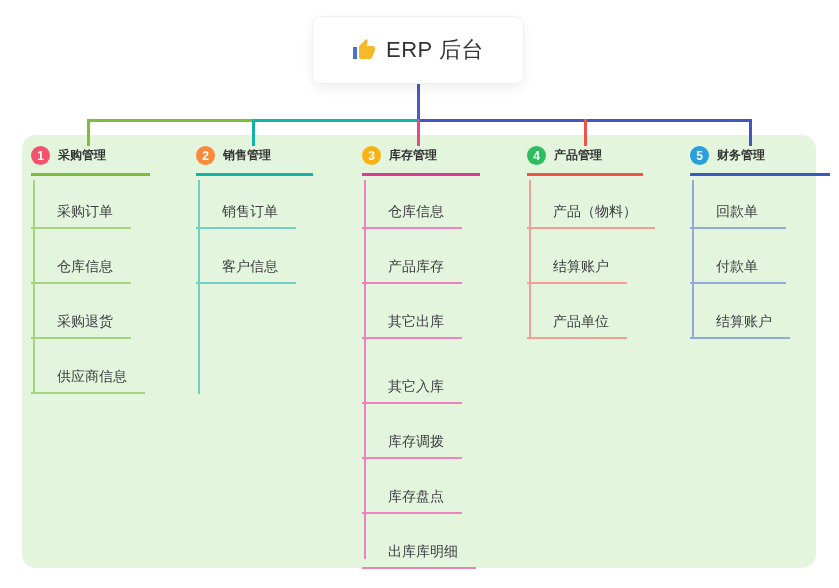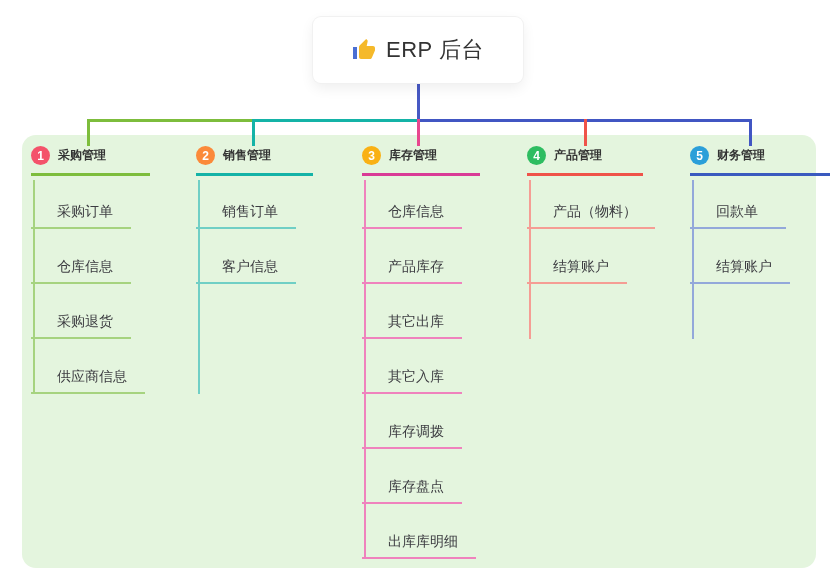--- a/index.html
+++ b/index.html
@@ -153,21 +153,21 @@
   </div>
 
   <div class="branch-item" style="border-bottom-color: rgb(239, 130, 189);">
     <span class="item-label">产品库存</span>
   </div>
 
   <div class="branch-item" style="border-bottom-color: rgb(239, 130, 189); text-align: right;">
     <span class="item-label">其它出库</span>
   </div>
 
-  <div class="branch-item" style="border-bottom-color: rgb(239, 130, 189);">
+  <div class="branch-item" style="border-bottom-color: rgb(239, 130, 189); margin-top: 10px;">
     <span class="item-label">其它入库</span>
   </div>
 
   <div class="branch-item" style="border-bottom-color: rgb(239, 130, 189);">
     <span class="item-label">库存调拨</span>
   </div>
 
   <div class="branch-item" style="border-bottom-color: rgb(239, 130, 189);">
     <span class="item-label">库存盘点</span>
   </div>
@@ -184,30 +184,36 @@
   <div class="v-connector" style="left: 529px; top: 180px; height: 159px; background: rgb(245, 157, 148);"></div>
   <div class="items-col" style="left: 527px; top: 174px;">
   <div class="branch-item" style="border-bottom-color: rgb(245, 157, 148);">
     <span class="item-label">产品（物料）</span>
   </div>
 
   <div class="branch-item" style="border-bottom-color: rgb(245, 157, 148);">
     <span class="item-label">结算账户</span>
   </div>
 
+  <div class="branch-item" style="border-bottom-color: rgb(245, 157, 148);">
+    <span class="item-label">产品单位</span>
+  </div>
 </div>
 
   <div class="branch-header" style="left: 690px; top: 146px; min-width: 140px; border-bottom-color: rgb(58, 90, 191);">
     <span class="badge" style="background: rgb(43, 159, 217);">5</span>
     <span class="branch-title">财务管理</span>
   </div>
   <div class="v-connector" style="left: 692px; top: 180px; height: 159px; background: rgb(147, 168, 218);"></div>
   <div class="items-col" style="left: 690px; top: 174px; justify-content: space-between;">
   <div class="branch-item" style="border-bottom-color: rgb(147, 168, 218);">
     <span class="item-label">回款单</span>
   </div>
 
+  <div class="branch-item" style="border-bottom-color: rgb(147, 168, 218);">
+    <span class="item-label">付款单</span>
+  </div>
 
   <div class="branch-item" style="border-bottom-color: rgb(147, 168, 218);">
     <span class="item-label">结算账户</span>
   </div>
 </div>
 </div>
 
 </body></html>

